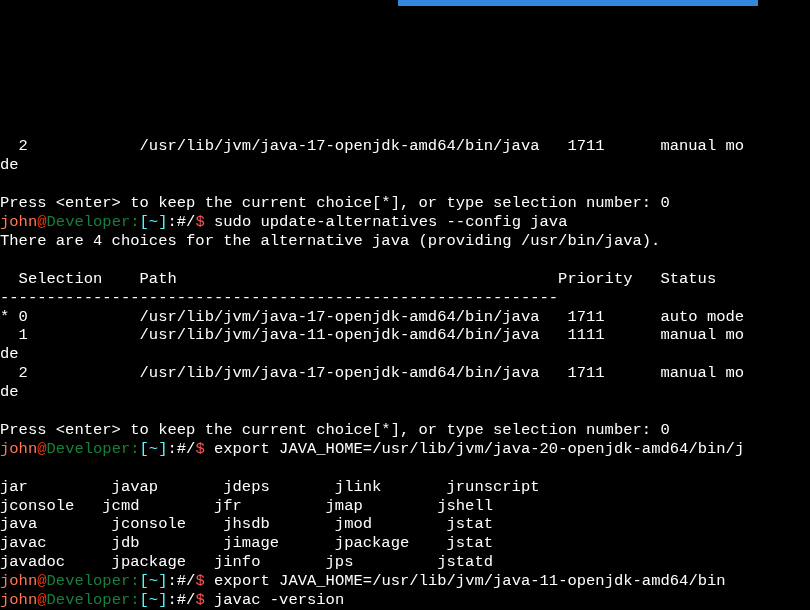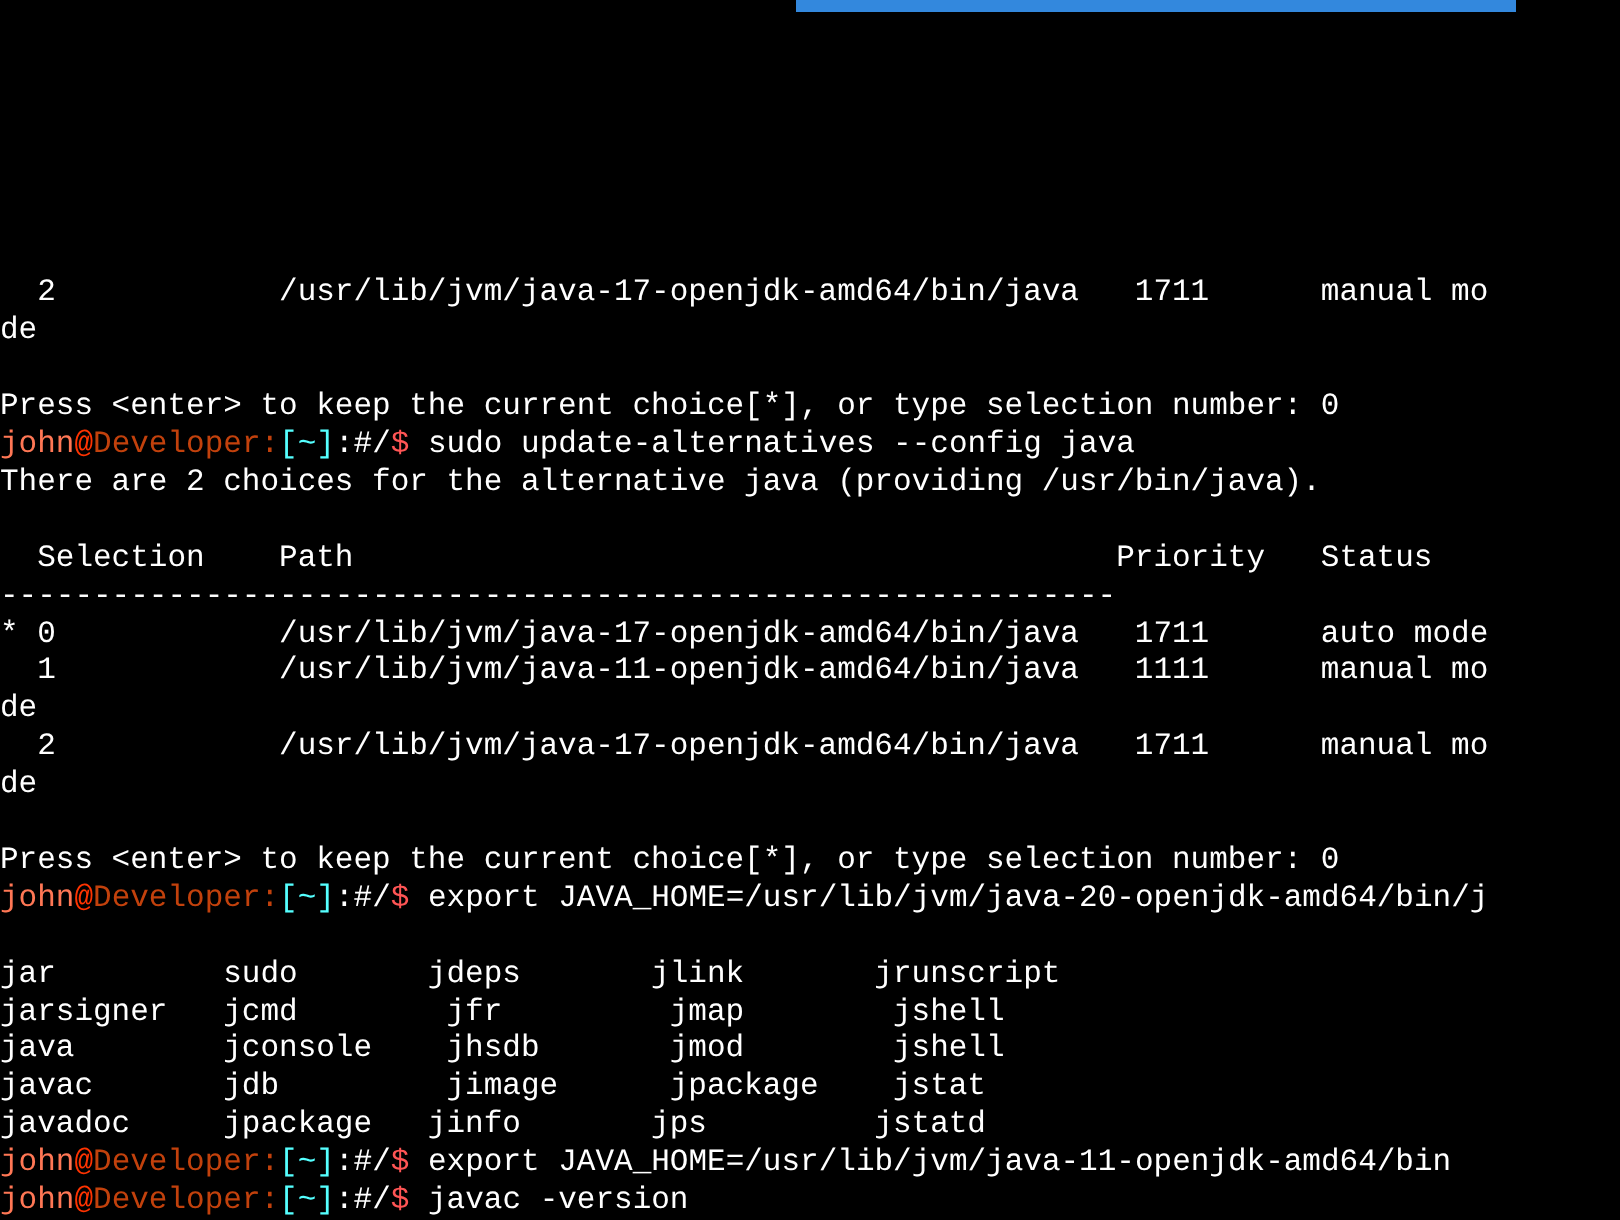--- a/index.html
+++ b/index.html
@@ -11,21 +11,21 @@
       line-height: 1.22;
       width: 810px;
       height: 610px;
       overflow: hidden;
       padding: 5px 0 0 0;
       white-space: pre;
     }
     .line { white-space: pre; }
     .user { color: #ff7755; }
     .at { color: #ff3300; }
-    .host { color: #c2410c; margin-top: 26px; }
+    .host { color: #15803d; margin-top: 26px; }
     .bracket { color: #55ffff; }
     .tilde { color: #55ffff; }
     .path { color: #fff; }
     .dollar { color: #ff5555; }
     .cmd { color: #fff; }
     .output { color: #fff; }
     .topbar {
       position: absolute;
       top: 0;
       left: 398px;
@@ -40,36 +40,36 @@
 
 
 <div class="topbar"></div>
 
 <div>
 <span class="line output">  2            /usr/lib/jvm/java-17-openjdk-amd64/bin/java   1711      manual mo</span>
 <span class="line output">de</span>
 <span class="line output"></span>
 <span class="line output">Press &lt;enter&gt; to keep the current choice[*], or type selection number: 0</span>
 <span class="line"><span class="user">john</span><span class="at">@</span><span class="host">Developer:</span><span class="bracket">[</span><span class="tilde">~</span><span class="bracket">]</span><span class="path">:#/</span><span class="dollar">$</span><span class="cmd"> sudo update-alternatives --config java</span></span>
-<span class="line output">There are 2 choices for the alternative java (providing /usr/bin/java).</span>
+<span class="line output">There are 4 choices for the alternative java (providing /usr/bin/java).</span>
 <span class="line output"></span>
 <span class="line output">  Selection    Path                                         Priority   Status</span>
 <span class="line output">------------------------------------------------------------</span>
 <span class="line output">* 0            /usr/lib/jvm/java-17-openjdk-amd64/bin/java   1711      auto mode</span>
 <span class="line output">  1            /usr/lib/jvm/java-11-openjdk-amd64/bin/java   1111      manual mo</span>
 <span class="line output">de</span>
 <span class="line output">  2            /usr/lib/jvm/java-17-openjdk-amd64/bin/java   1711      manual mo</span>
 <span class="line output">de</span>
 <span class="line output"></span>
 <span class="line output">Press &lt;enter&gt; to keep the current choice[*], or type selection number: 0</span>
 <span class="line"><span class="user">john</span><span class="at">@</span><span class="host">Developer:</span><span class="bracket">[</span><span class="tilde">~</span><span class="bracket">]</span><span class="path">:#/</span><span class="dollar">$</span><span class="cmd"> export JAVA_HOME=/usr/lib/jvm/java-20-openjdk-amd64/bin/j</span></span>
 <span class="line output"></span>
-<span class="line output">jar         sudo       jdeps       jlink       jrunscript</span>
-<span class="line output">jarsigner   jcmd        jfr         jmap        jshell</span>
-<span class="line output">java        jconsole    jhsdb       jmod        jshell</span>
+<span class="line output">jar         javap       jdeps       jlink       jrunscript</span>
+<span class="line output">jconsole   jcmd        jfr         jmap        jshell</span>
+<span class="line output">java        jconsole    jhsdb       jmod        jstat</span>
 <span class="line output">javac       jdb         jimage      jpackage    jstat</span>
 <span class="line output">javadoc     jpackage   jinfo       jps         jstatd</span>
 <span class="line"><span class="user">john</span><span class="at">@</span><span class="host">Developer:</span><span class="bracket">[</span><span class="tilde">~</span><span class="bracket">]</span><span class="path">:#/</span><span class="dollar">$</span><span class="cmd"> export JAVA_HOME=/usr/lib/jvm/java-11-openjdk-amd64/bin</span></span>
 <span class="line"><span class="user">john</span><span class="at">@</span><span class="host">Developer:</span><span class="bracket">[</span><span class="tilde">~</span><span class="bracket">]</span><span class="path">:#/</span><span class="dollar">$</span><span class="cmd"> javac -version</span></span>
 
 
 
 
 
 

